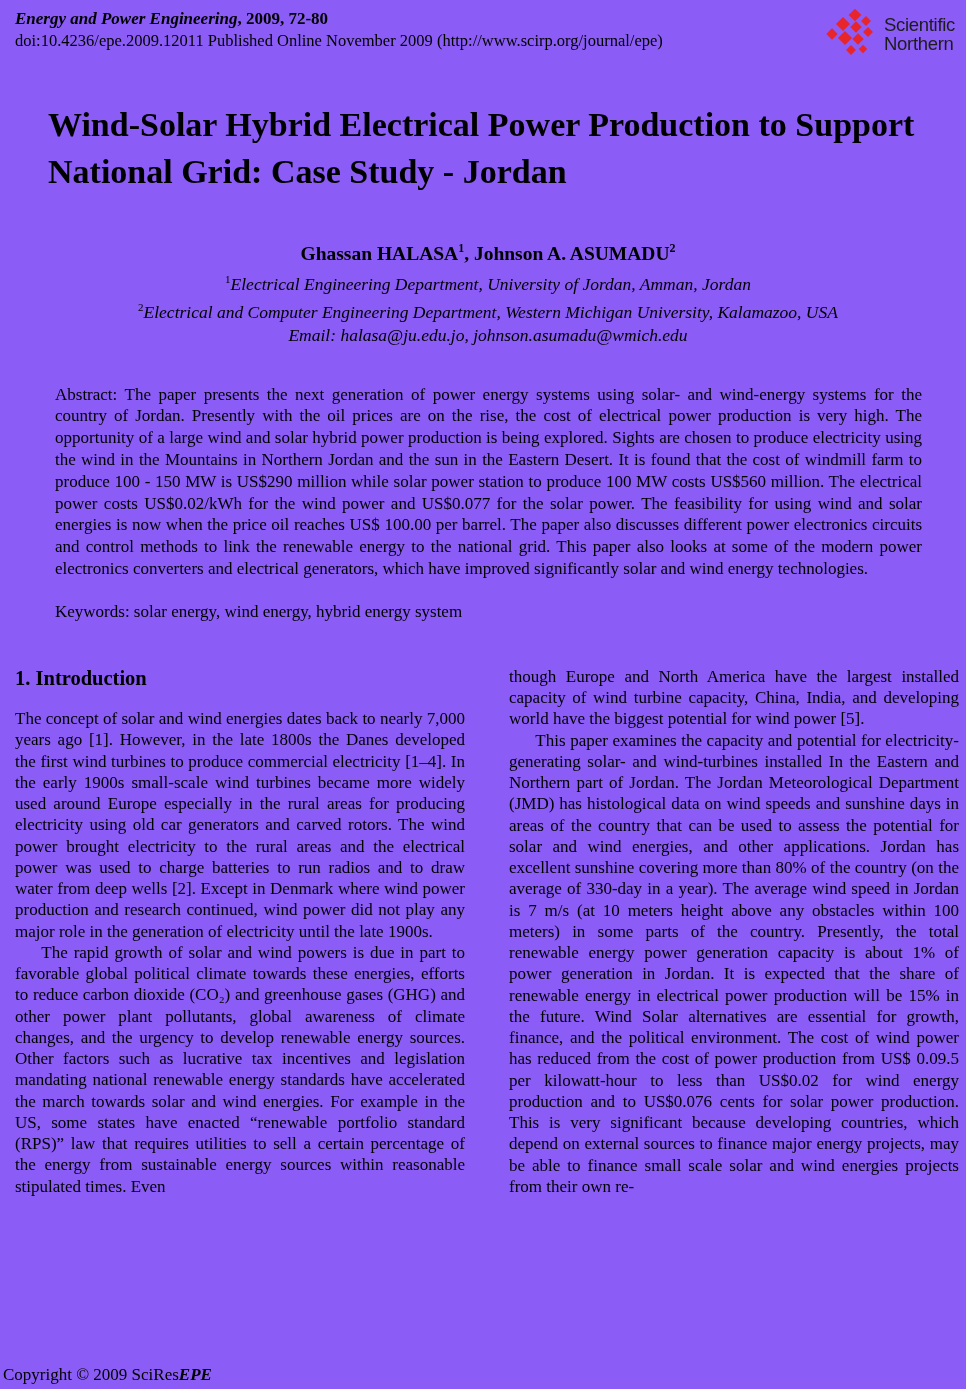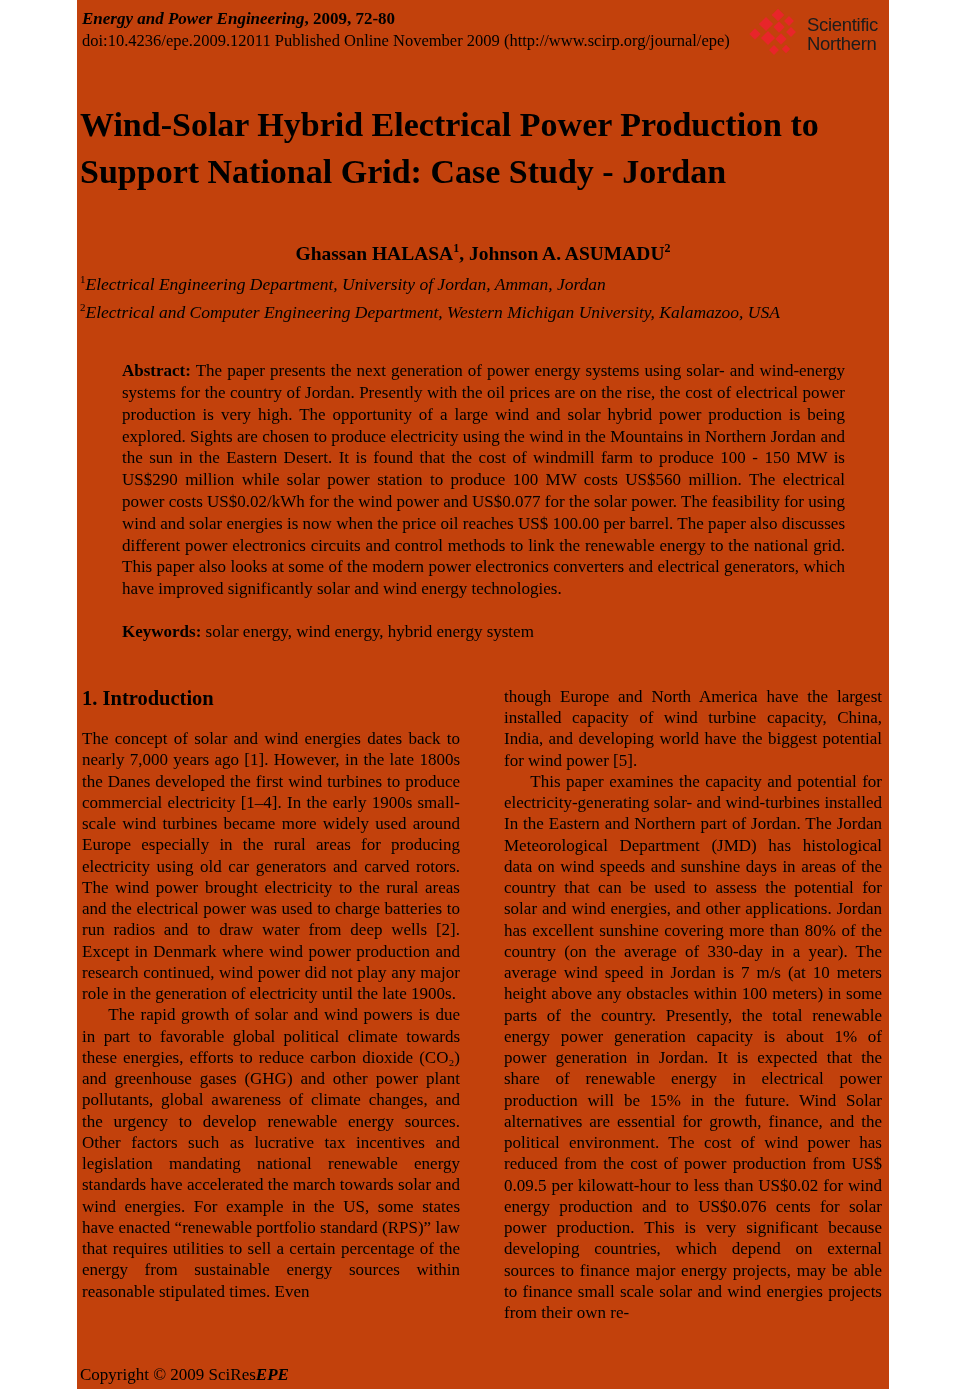--- a/index.html
+++ b/index.html
@@ -1,54 +1,54 @@
 <!DOCTYPE html>
 <html><head>
 <meta charset="utf-8">
 <style>
   html, body { margin: 0; padding: 0; background: #ffffff; }
   .page {
     position: relative;
-    width: 812px;
+    width: 966px;
     height: 1389px;
     margin: 0 auto;
-    background: #c2410c;
+    background: #8b5cf6;
     color: #000000;
     font-family: "Liberation Serif", serif;
     box-sizing: border-box;
-    padding: 8px 3px 0 3px;
+    padding: 8px 3px 0 13px;
     overflow: hidden;
   }
   
   .hdr { display: flex; justify-content: space-between; align-items: flex-start; padding: 0 2px; }
   .hdr-left { font-size: 17px; line-height: 21px; }
   .journal-name { font-weight: bold; font-style: italic; }
   .journal-issue { font-weight: bold; }
   .doi-line { font-size: 16.5px; margin-top: 1px; }
   .logo { display: flex; align-items: flex-start; gap: 5px; margin-right: 6px; }
   .logo-text {
     font-family: "Liberation Sans", sans-serif;
     font-size: 18.5px; line-height: 19px; color: #1c1c1c; letter-spacing: -0.3px; margin-top: 7px;
   }
   
   .title {
     font-size: 34px; font-weight: bold; text-align: left;
     line-height: 47px; margin: 37px auto 0; max-width: 880px;
   }
   .authors { text-align: center; font-size: 19.5px; font-weight: bold; margin-top: 46px; }
   .authors sup { font-size: 12px; }
-  .affil { font-style: italic; font-size: 17.5px; line-height: 23.5px; }
+  .affil { text-align: center; font-style: italic; font-size: 17.5px; line-height: 23.5px; }
   .affil sup { font-size: 11px; font-style: normal; }
   .affils { margin-top: 3px; }
   
   .abstract {
     margin: 36px 41px 0 42px; text-align: justify;
     font-size: 17px; line-height: 21.8px;
   }
-  .bold-label { font-weight: bold; }
+  .bold-label { font-weight: normal; }
   .keywords { margin: 22px 41px 0 42px; font-size: 17px; }
   
   .columns { display: flex; gap: 44px; margin: 44px 4px 0 2px; }
   .col { flex: 1 1 0; text-align: justify; font-size: 17px; line-height: 21.25px; }
   .intro-heading { font-size: 20.5px; font-weight: bold; margin: 2px 0 19px 0; }
   .col p { margin: 0; }
   .p-indent { text-indent: 1.55em; }
   
   .footer {
     position: absolute; left: 3px; right: 3px; bottom: 4px;
@@ -90,20 +90,21 @@
     </div>
   </div>
 
   <h1 class="title">Wind-Solar Hybrid Electrical Power Production to Support National Grid: Case Study - Jordan</h1>
 
   <div class="authors"><span>Ghassan HALASA</span><sup>1</sup><span>, </span><span>Johnson A. ASUMADU</span><sup>2</sup></div>
 
   <div class="affils">
     <div class="affil"><sup>1</sup><span>Electrical Engineering Department, University of Jordan, Amman, Jordan</span></div>
     <div class="affil"><sup>2</sup><span>Electrical and Computer Engineering Department, Western Michigan University, Kalamazoo, USA</span></div>
+    <div class="affil">Email: halasa@ju.edu.jo, johnson.asumadu@wmich.edu</div>
   </div>
 
   <div class="abstract"><span class="bold-label">Abstract:</span><span> The paper presents the next generation of power energy systems using solar- and wind-energy systems for the country of Jordan. Presently with the oil prices are on the rise, the cost of electrical power production is very high. The opportunity of a large wind and solar hybrid power production is being explored. Sights are chosen to produce electricity using the wind in the Mountains in Northern Jordan and the sun in the Eastern Desert. It is found that the cost of windmill farm to produce 100 - 150 MW is US$290 million while solar power station to produce 100 MW costs US$560 million. The electrical power costs US$0.02/kWh for the wind power and US$0.077 for the solar power. The feasibility for using wind and solar energies is now when the price oil reaches US$ 100.00 per barrel. The paper also discusses different power electronics circuits and control methods to link the renewable energy to the national grid. This paper also looks at some of the modern power electronics converters and electrical generators, which have improved significantly solar and wind energy technologies.</span></div>
 
   <div class="keywords"><span class="bold-label">Keywords:</span><span> solar energy, wind energy, hybrid energy system</span></div>
 
   <div class="columns">
     <div class="col">
       <div class="intro-heading">1. Introduction</div>
       <p>The concept of solar and wind energies dates back to nearly 7,000 years ago [1]. However, in the late 1800s the Danes developed the first wind turbines to produce commercial electricity [1–4]. In the early 1900s small-scale wind turbines became more widely used around Europe especially in the rural areas for producing electricity using old car generators and carved rotors. The wind power brought electricity to the rural areas and the electrical power was used to charge batteries to run radios and to draw water from deep wells [2]. Except in Denmark where wind power production and research continued, wind power did not play any major role in the generation of electricity until the late 1900s.</p>

